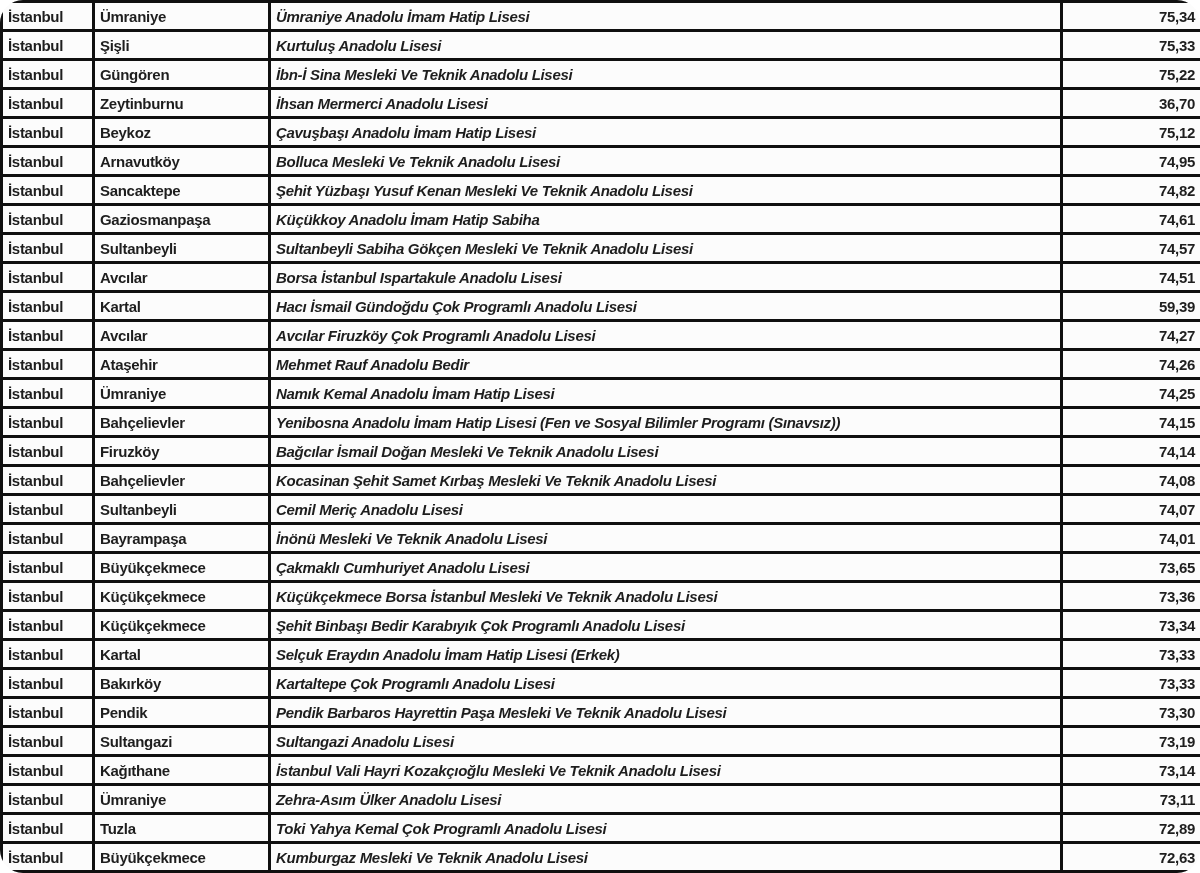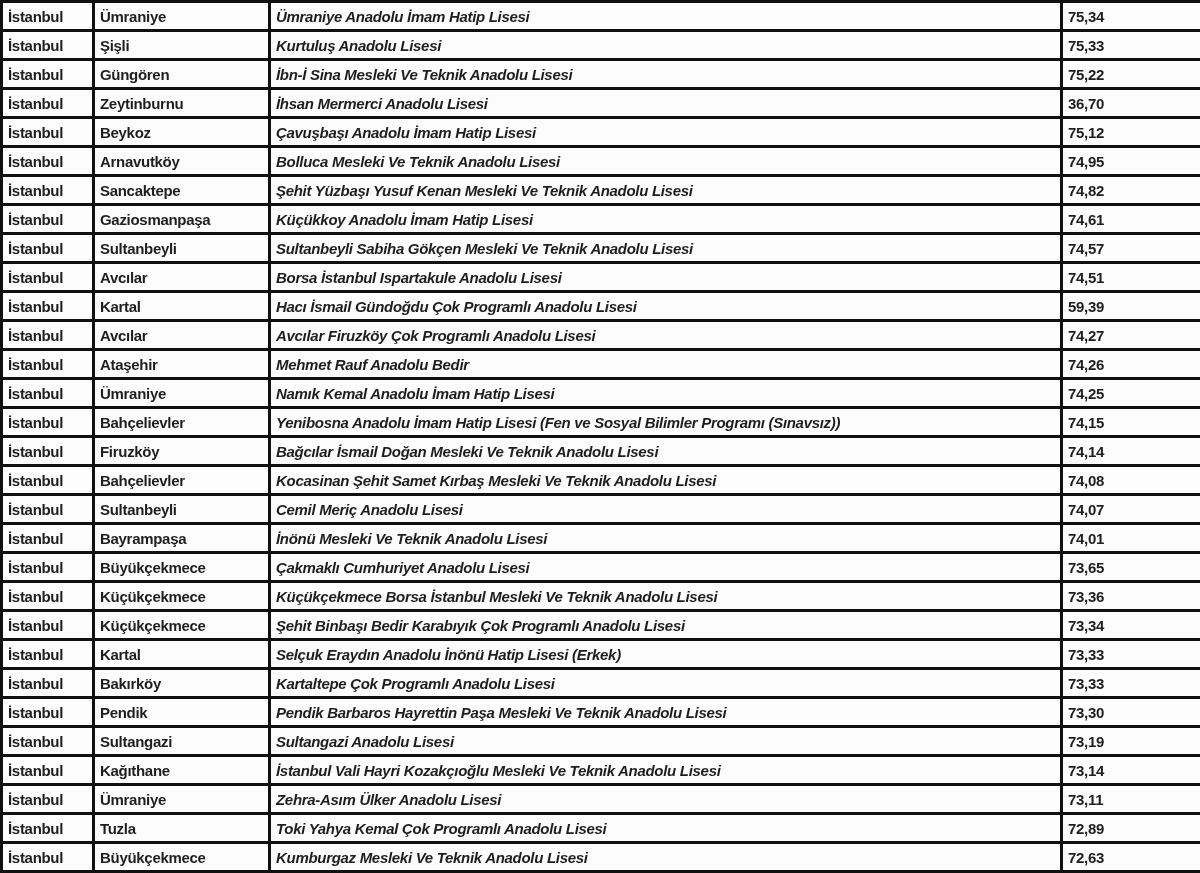--- a/index.html
+++ b/index.html
@@ -5,20 +5,21 @@
   html, body {
     margin: 0;
     padding: 0;
     background: #ffffff;
   }
   .page {
     width: 1200px;
     height: 873px;
     overflow: hidden;
     background: var(--cell-bg, #fcfcfc);
+    border-radius: 23px;
   }
   table.rank-table {
     border-collapse: collapse;
     table-layout: fixed;
     width: 1200px;
     height: 873px;
     font-family: "Liberation Sans", sans-serif;
   }
   table.rank-table td {
     border: 3px solid var(--border-color, #101010);
@@ -28,21 +29,21 @@
     font-size: 15px;
     letter-spacing: -0.3px;
     padding: 0 5px;
     white-space: nowrap;
     overflow: hidden;
     vertical-align: middle;
   }
   td.col-city     { width: 89px; }
   td.col-district { width: 170px; }
   td.col-school   { width: 786px; font-style: italic; }
-  td.col-score    { width: 137px; text-align: left; padding: 0 10px 0 0; }
+  td.col-score    { width: 137px; text-align: right; padding: 0 10px 0 0; }
 </style>
 </head>
 <body>
 
 <div class="page">
   <table class="rank-table">
     <colgroup>
       <col style="width:92px">
       <col style="width:176px">
       <col style="width:792px">
@@ -87,21 +88,21 @@
         </tr>
         <tr>
           <td class="col-city">İstanbul</td>
           <td class="col-district">Sancaktepe</td>
           <td class="col-school">Şehit Yüzbaşı Yusuf Kenan Mesleki Ve Teknik Anadolu Lisesi</td>
           <td class="col-score">74,82</td>
         </tr>
         <tr>
           <td class="col-city">İstanbul</td>
           <td class="col-district">Gaziosmanpaşa</td>
-          <td class="col-school">Küçükkoy Anadolu İmam Hatip Lisesi</td>
+          <td class="col-school">Küçükkoy Anadolu İmam Hatip Sabiha</td>
           <td class="col-score">74,61</td>
         </tr>
         <tr>
           <td class="col-city">İstanbul</td>
           <td class="col-district">Sultanbeyli</td>
           <td class="col-school">Sultanbeyli Sabiha Gökçen Mesleki Ve Teknik Anadolu Lisesi</td>
           <td class="col-score">74,57</td>
         </tr>
         <tr>
           <td class="col-city">İstanbul</td>
@@ -177,21 +178,21 @@
         </tr>
         <tr>
           <td class="col-city">İstanbul</td>
           <td class="col-district">Küçükçekmece</td>
           <td class="col-school">Şehit Binbaşı Bedir Karabıyık Çok Programlı Anadolu Lisesi</td>
           <td class="col-score">73,34</td>
         </tr>
         <tr>
           <td class="col-city">İstanbul</td>
           <td class="col-district">Kartal</td>
-          <td class="col-school">Selçuk Eraydın Anadolu İnönü Hatip Lisesi (Erkek)</td>
+          <td class="col-school">Selçuk Eraydın Anadolu İmam Hatip Lisesi (Erkek)</td>
           <td class="col-score">73,33</td>
         </tr>
         <tr>
           <td class="col-city">İstanbul</td>
           <td class="col-district">Bakırköy</td>
           <td class="col-school">Kartaltepe Çok Programlı Anadolu Lisesi</td>
           <td class="col-score">73,33</td>
         </tr>
         <tr>
           <td class="col-city">İstanbul</td>

